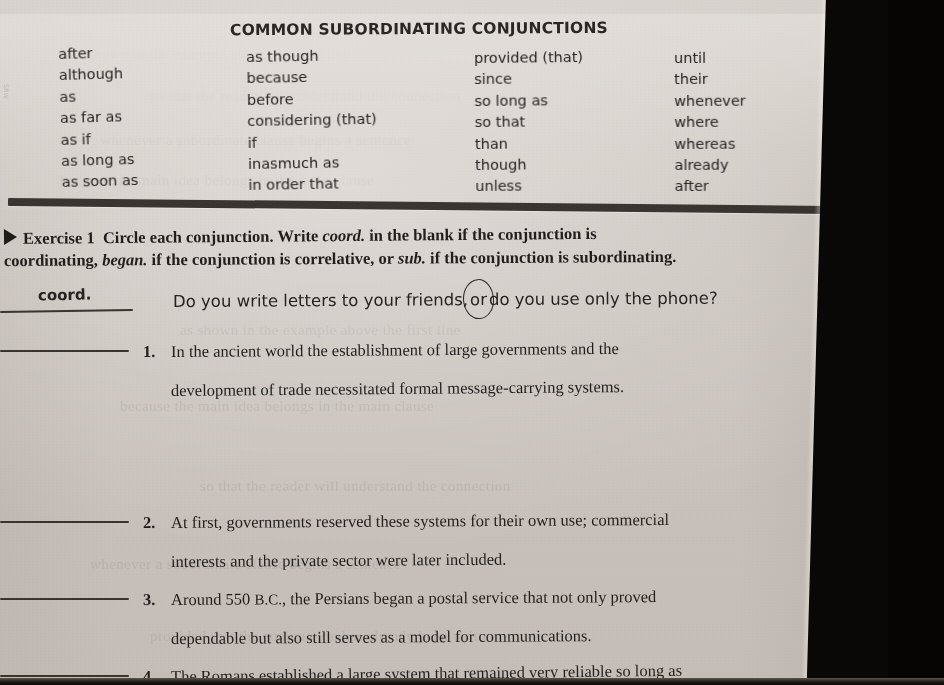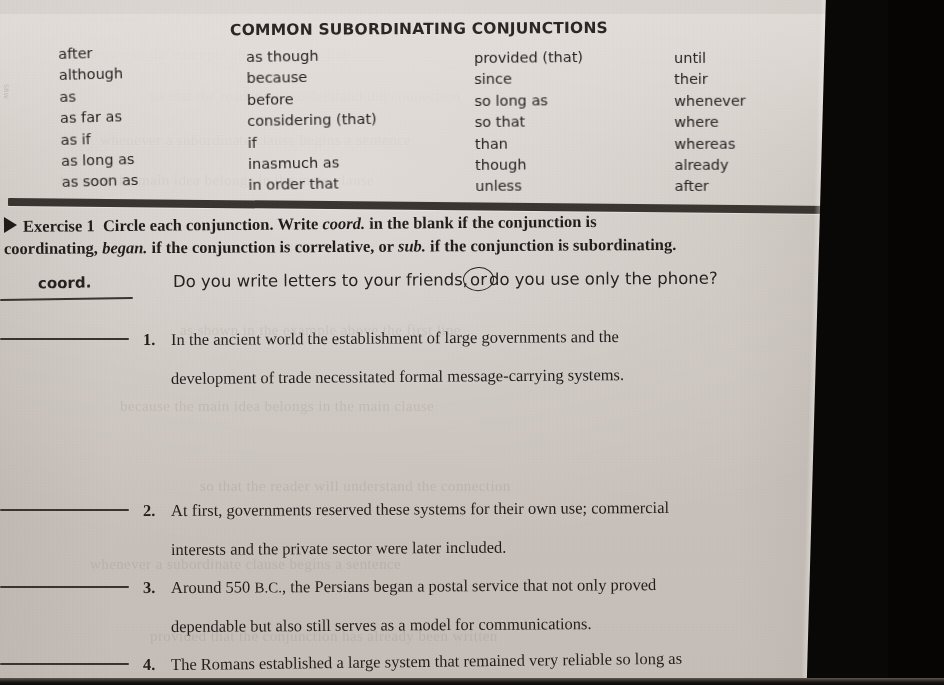--- a/index.html
+++ b/index.html
@@ -137,21 +137,21 @@
     border-radius: 1px;
     transform: rotate(0.55deg);
     transform-origin: left center;
     box-shadow: 0 1px 0 rgba(255,255,255,0.35);
   }
 
   
   #exercise {
     position: absolute;
     left: 0;
-    top: 216px;
+    top: 228px;
     width: 848px;
   }
   #ex-head {
     position: relative;
     font-family: "Liberation Serif", serif;
     font-size: 16.5px;
     line-height: 21px;
     color: #221e1c;
     padding-left: 4px;
   }
@@ -205,21 +205,21 @@
     font-family: "DejaVu Sans", sans-serif;
     font-size: 16.5px;
     color: #262220;
     white-space: nowrap;
     transform: rotate(-0.35deg);
     transform-origin: left center;
   }
   .circled {
     position: relative;
     display: inline-block;
-    padding: 0 2px;
+    padding: 8px 2px;
   }
   .circled::after {
     content: "";
     position: absolute;
     left: -5px;
     top: -3px;
     right: -5px;
     bottom: -2px;
     border: 1.7px solid #2a2522;
     border-radius: 52% 48% 50% 50% / 50% 52% 48% 50%;

